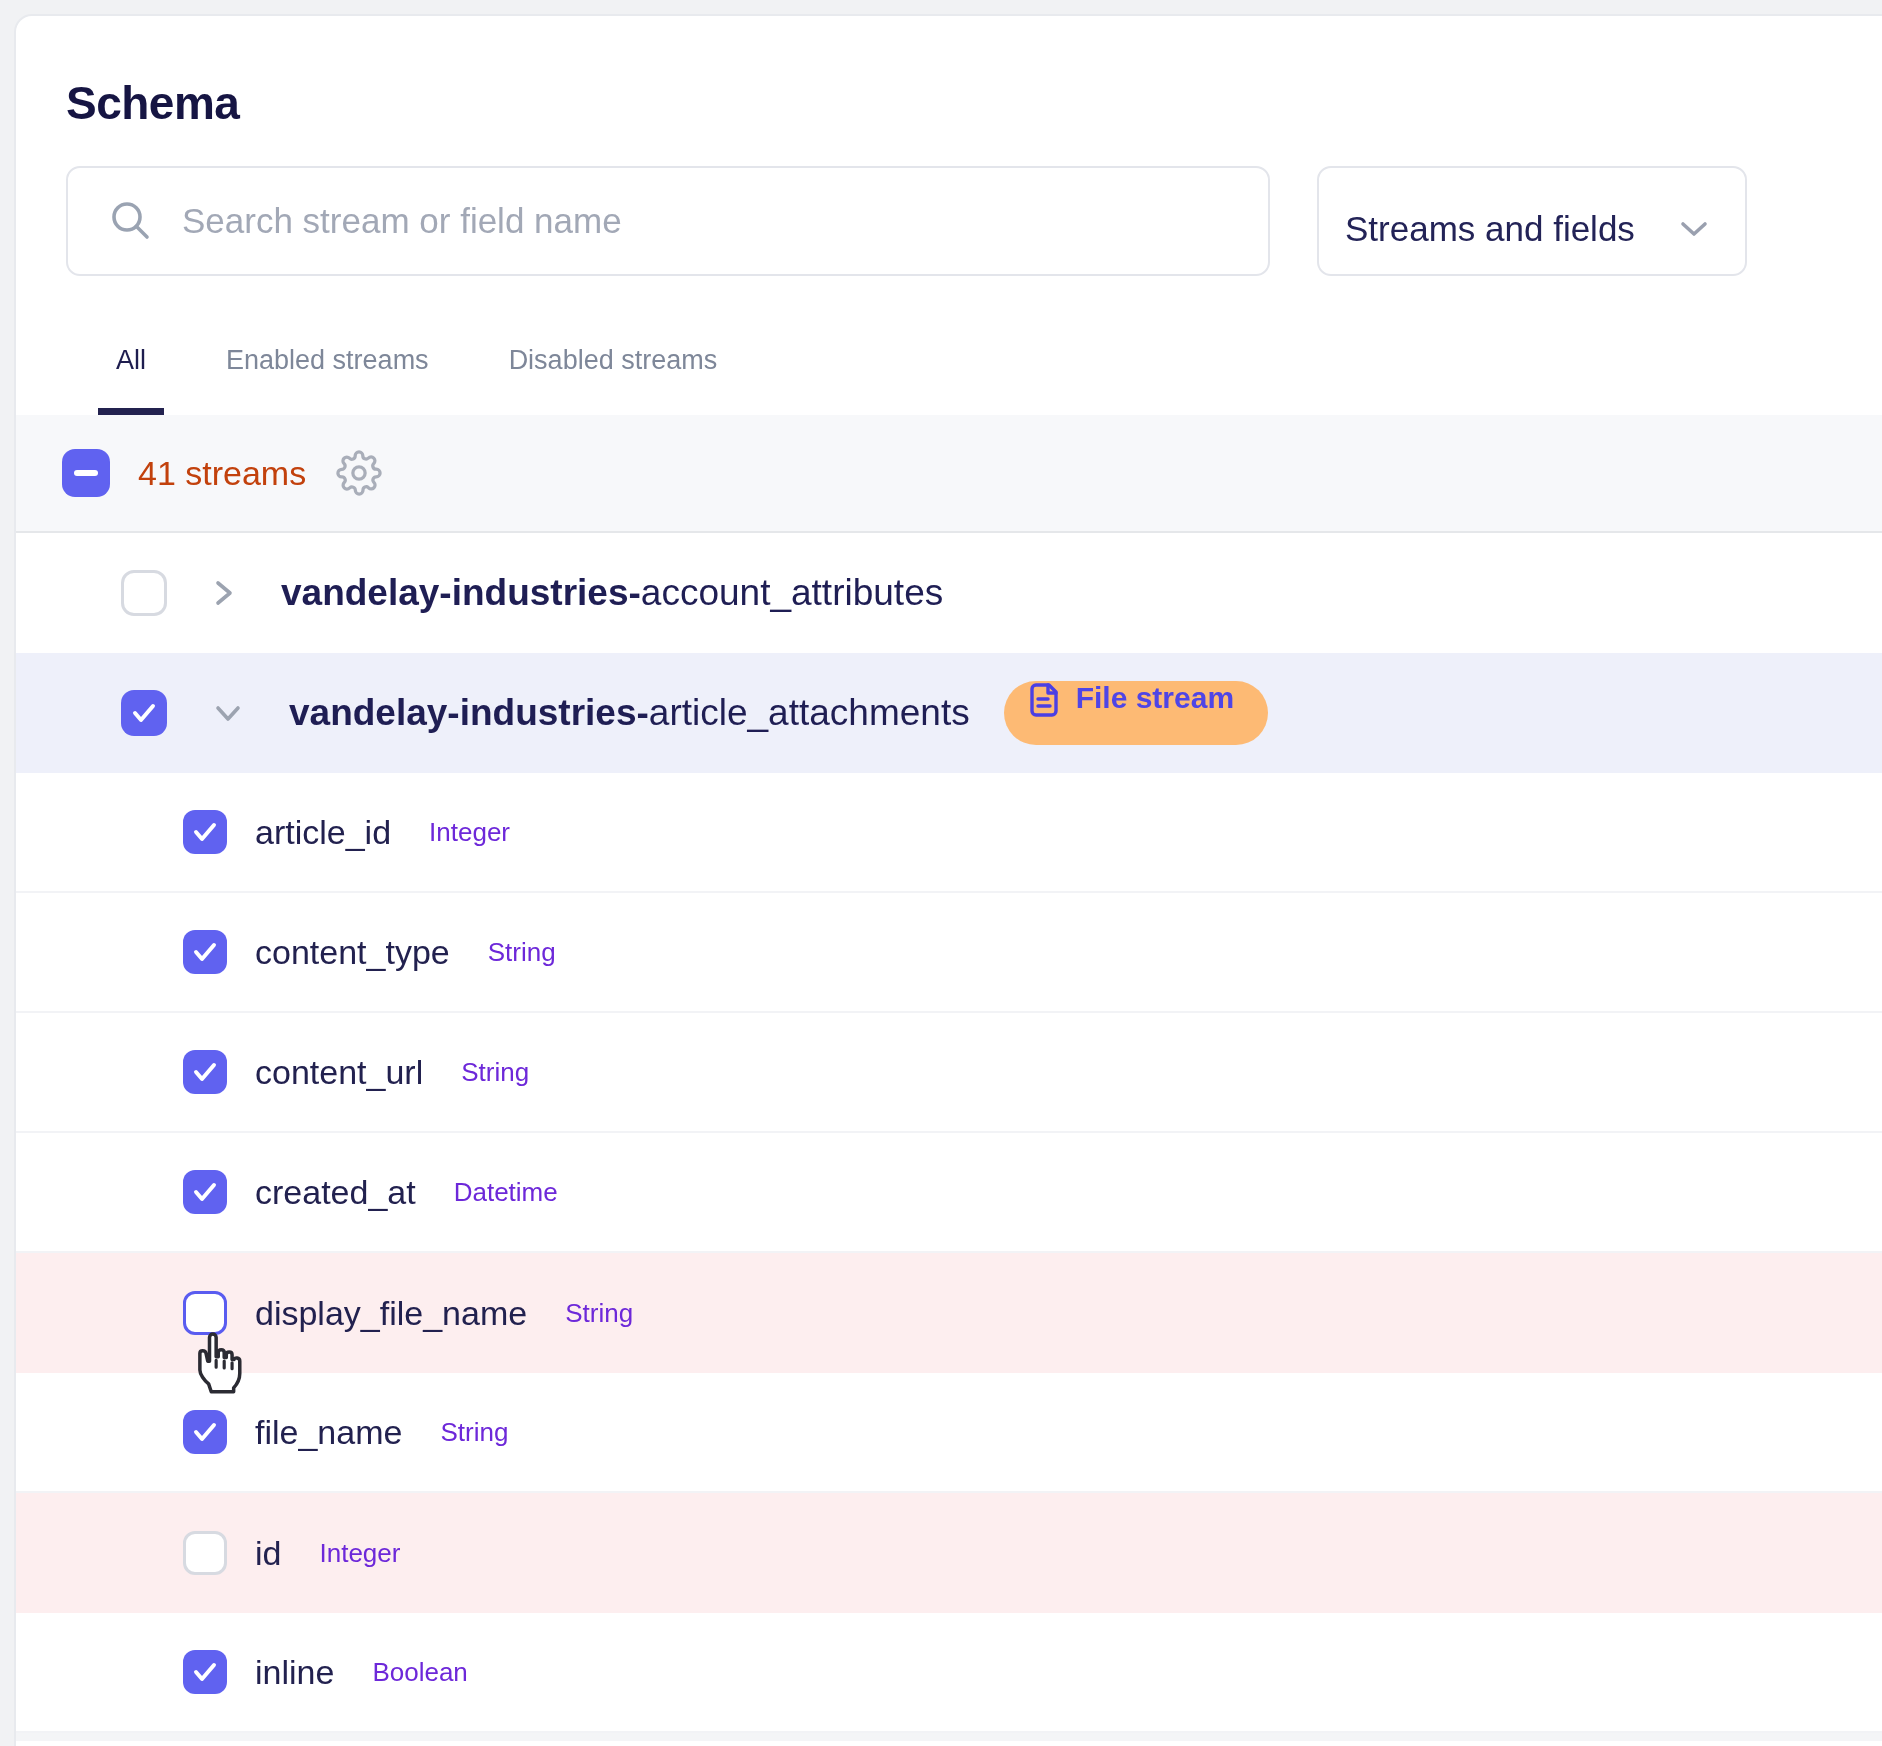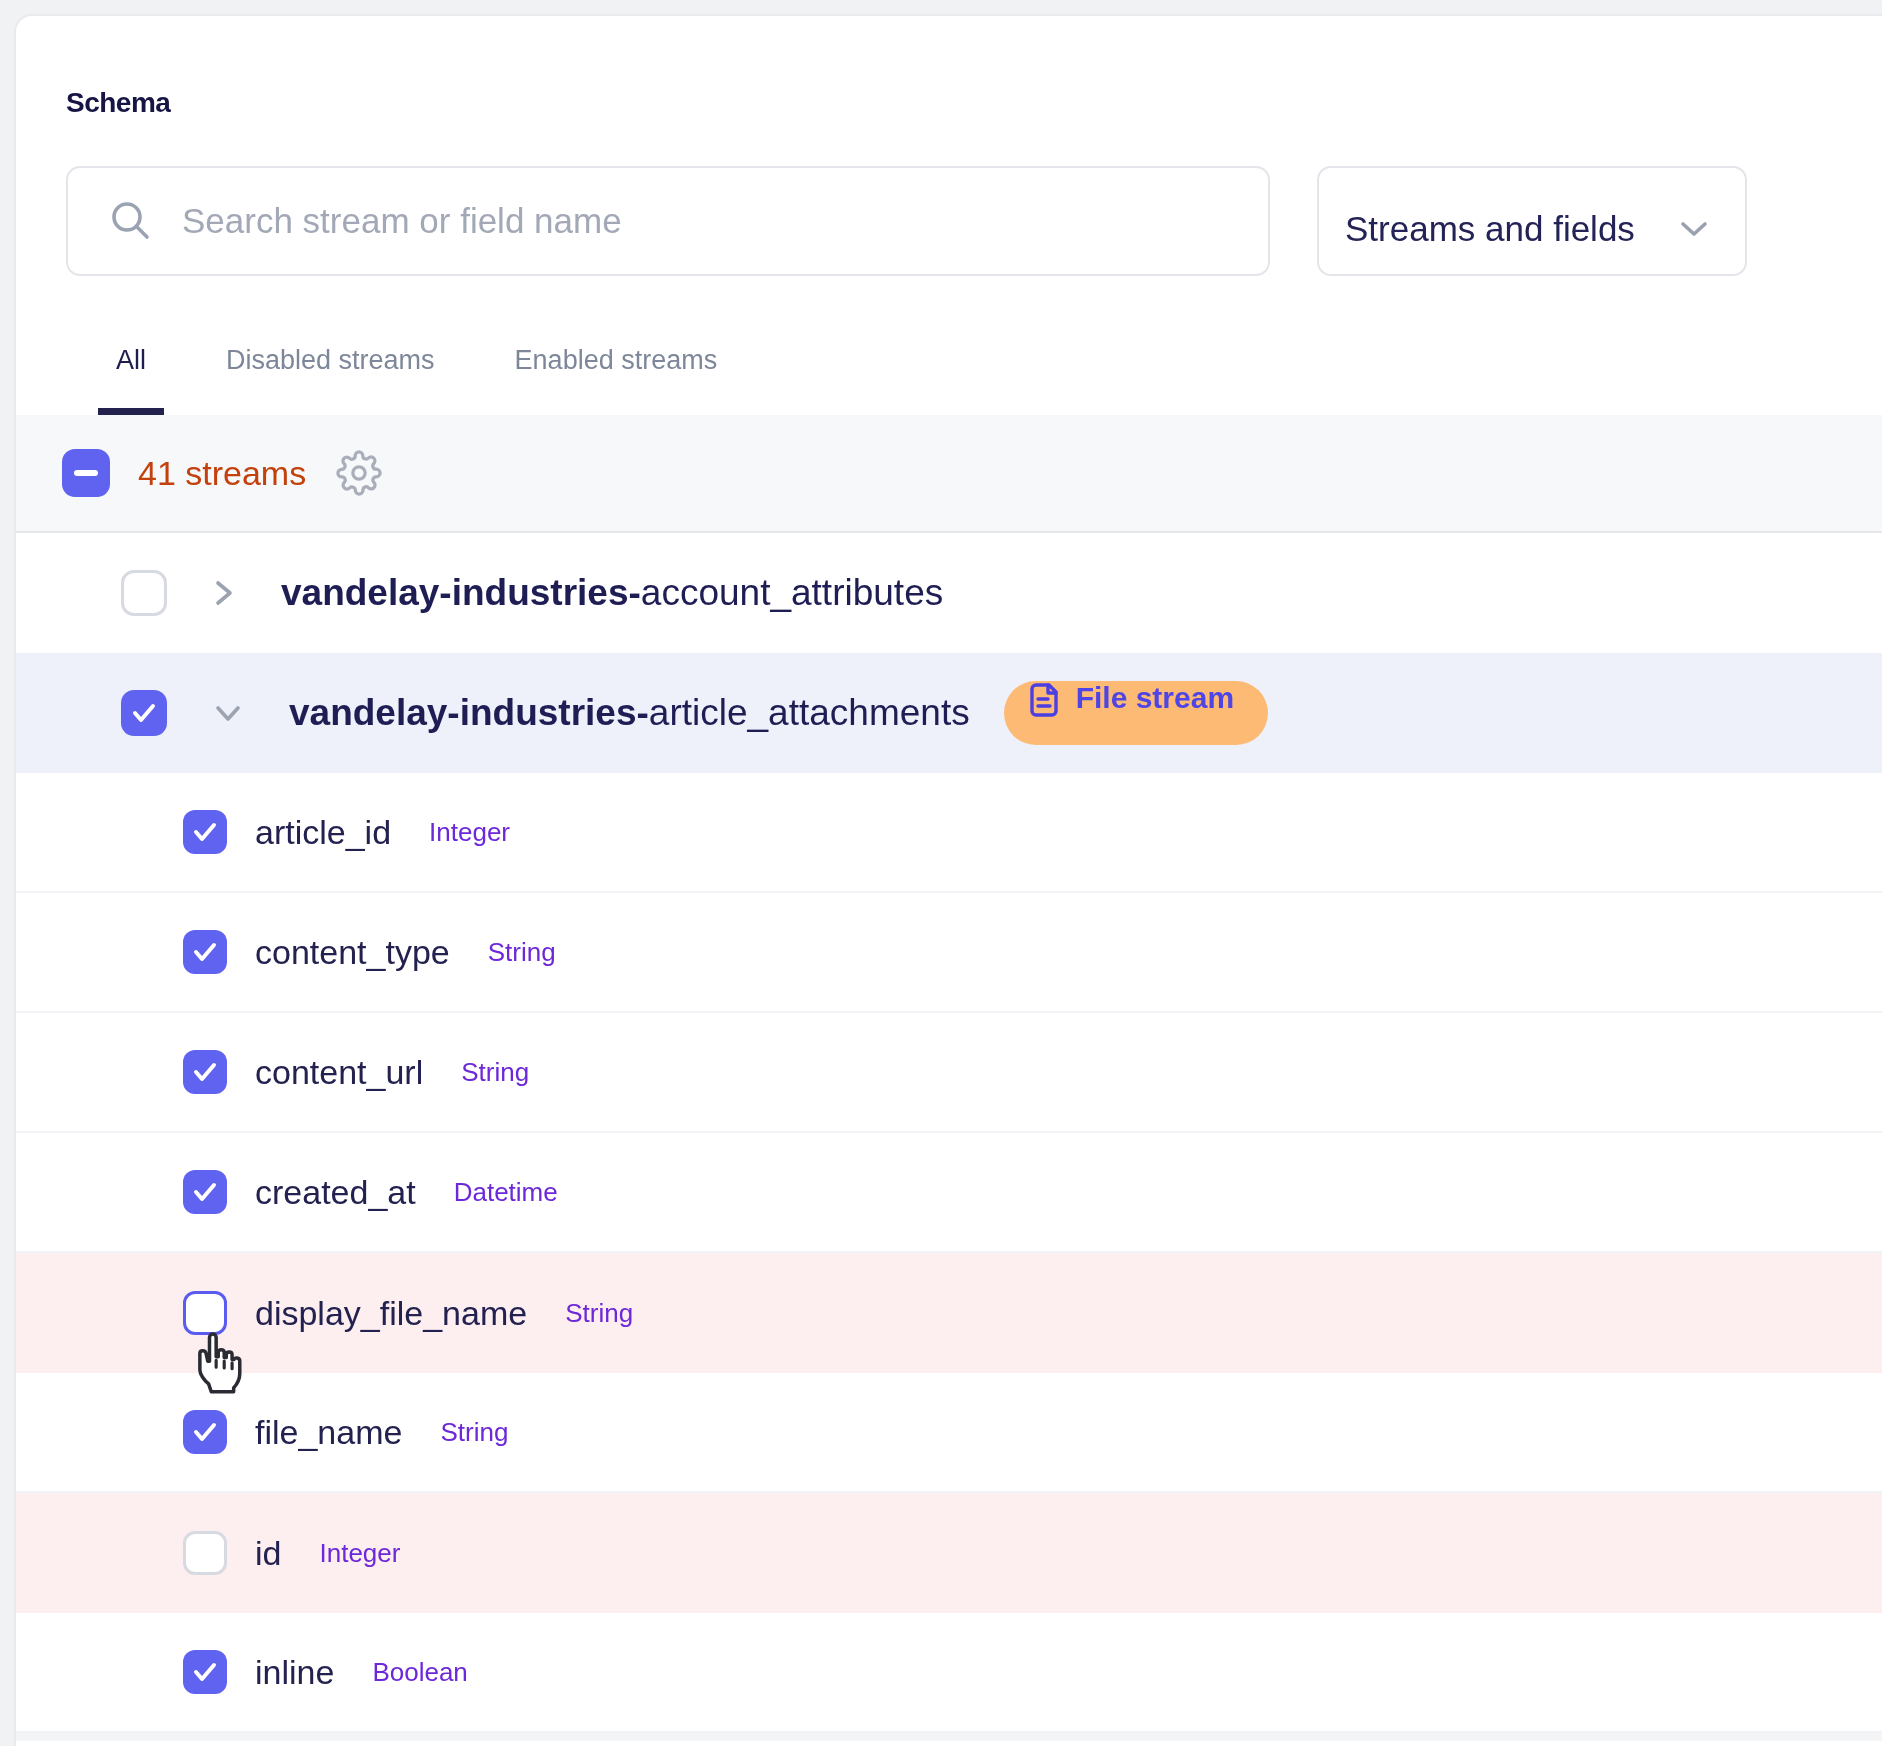--- a/index.html
+++ b/index.html
@@ -12,21 +12,21 @@
   .stage{position:relative;width:1882px;height:1746px;overflow:hidden;}
   .card{
     position:absolute;left:14px;top:14px;right:-40px;bottom:-40px;
     background:#ffffff;
     border:2px solid #e8eaee;
     border-radius:18px;
     box-sizing:border-box;
   }
   .card-head{padding:66px 50px 0 50px;}
   .page-title{
-    margin:0;font-size:28px;line-height:42px;font-weight:700;color:#161543;
+    margin:0;font-size:46px;line-height:42px;font-weight:700;color:#161543;
     letter-spacing:-0.5px;
   }
   .search-row{display:flex;align-items:stretch;margin-top:42px;}
   .search-box{
     display:flex;align-items:center;box-sizing:border-box;
     width:1204px;height:110px;border:2px solid #e3e5eb;border-radius:14px;
     padding:0 30px 0 40px;background:#fff;
   }
   .search-box svg{flex:none;}
   .search-input{
@@ -106,22 +106,22 @@
         <div class="dropdown">
           <span class="dropdown-label">Streams and fields</span>
           <svg width="30" height="20" viewBox="0 0 30 20" fill="none">
             <polyline points="4,5 15,15 26,5" stroke="#9aa0af" stroke-width="3.6" stroke-linecap="round" stroke-linejoin="round"></polyline>
           </svg>
         </div>
       </div>
 
       <div class="tabs" id="tabs">
           <div class="tab active">All</div>
+          <div class="tab">Enabled streams</div>
           <div class="tab">Disabled streams</div>
-          <div class="tab">Enabled streams</div>
         </div>
     </div>
 
     <div class="select-bar">
       <span class="cb size-l indeterminate">
         <svg width="24" height="6" viewBox="0 0 24 6">
             <rect x="0" y="0" width="24" height="6" rx="3" fill="#ffffff"></rect>
           </svg>
       </span>
       <span class="count-label">41 streams</span>

